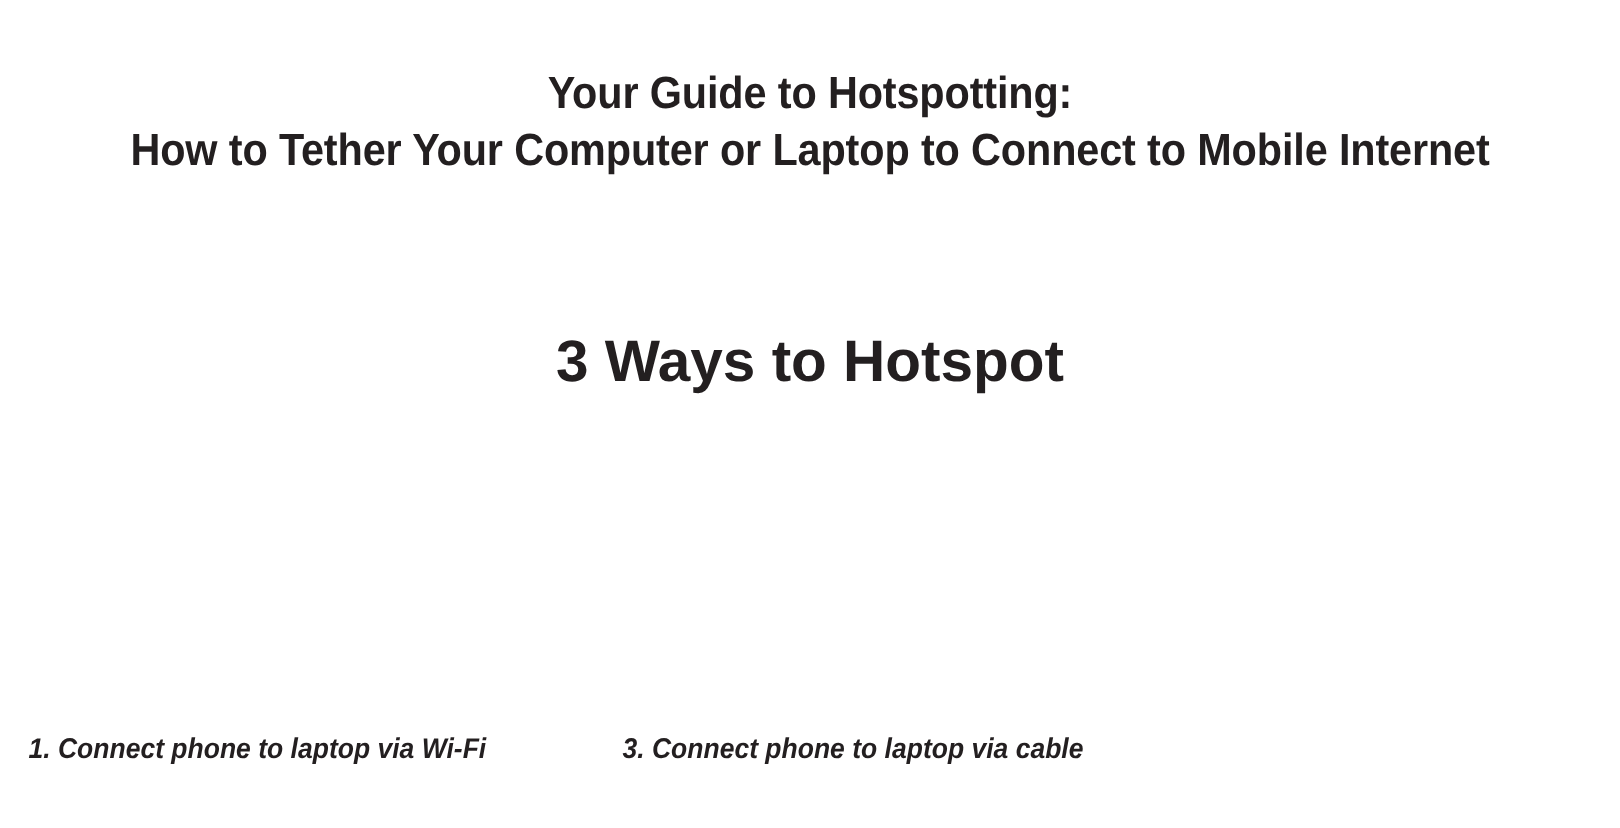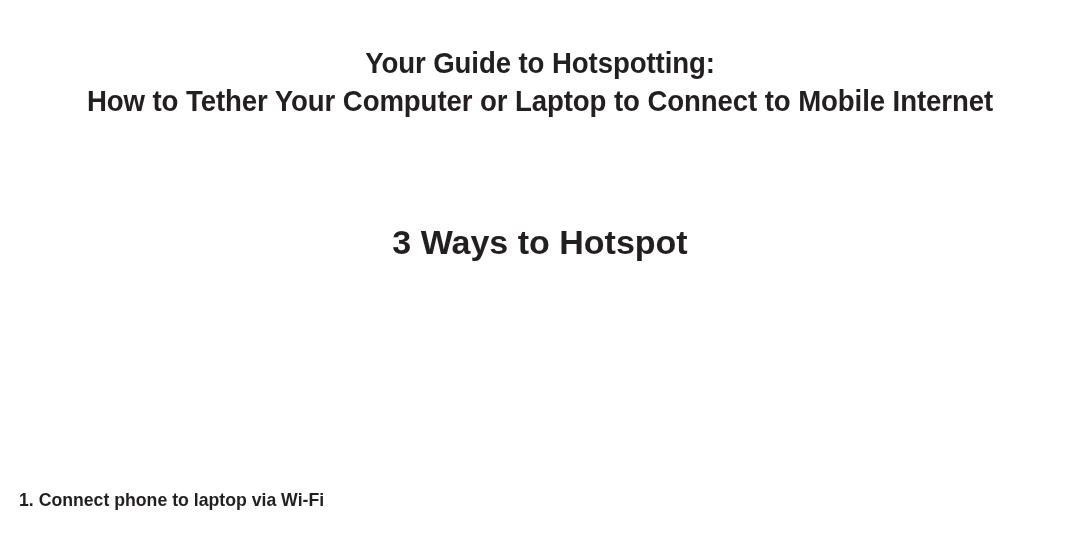--- a/index.html
+++ b/index.html
@@ -46,21 +46,21 @@
 
   
   .section-heading {
     position: absolute;
     top: 224px;
     left: 0;
     width: 1080px;
     text-align: center;
     font-family: "Liberation Sans", "DejaVu Sans", sans-serif;
     font-weight: bold;
-    font-size: 34px;
+    font-size: 39px;
     line-height: 36px;
     color: #231f20;
     letter-spacing: 0px;
     white-space: nowrap;
   }
 
   
   .illustration-row {
     position: absolute;
     top: 285px;
@@ -85,20 +85,21 @@
     left: 0;
     width: 1080px;
     display: flex;
     flex-direction: row;
     align-items: flex-start;
     justify-content: flex-start;
   }
   .caption-cell {
     width: 360px;
     box-sizing: border-box;
+    font-style: italic;
   }
   .caption-cell.cell-1 { padding-left: 19px; }
   .caption-cell.cell-2 { padding-left: 18px; }
   .caption-cell.cell-3 { padding-left: 55px; }
 
   .caption-text {
     display: block;
     font-family: "Liberation Sans Narrow", "Liberation Sans", "DejaVu Sans", sans-serif;
     font-weight: bold;
     font-size: 19px;
@@ -124,15 +125,18 @@
   <div class="illustration-row">
     <div class="illustration-slot"></div>
     <div class="illustration-slot"></div>
     <div class="illustration-slot"></div>
   </div>
 
   <div class="caption-row">
     <div class="caption-cell cell-1">
       <span class="caption-text">1. Connect phone to laptop via Wi-Fi</span>
     </div>
+    <div class="caption-cell cell-3">
+      <span class="caption-text">3. Connect phone to laptop via cable</span>
+    </div>
   </div>
 
 </div>
 
 </body></html>

